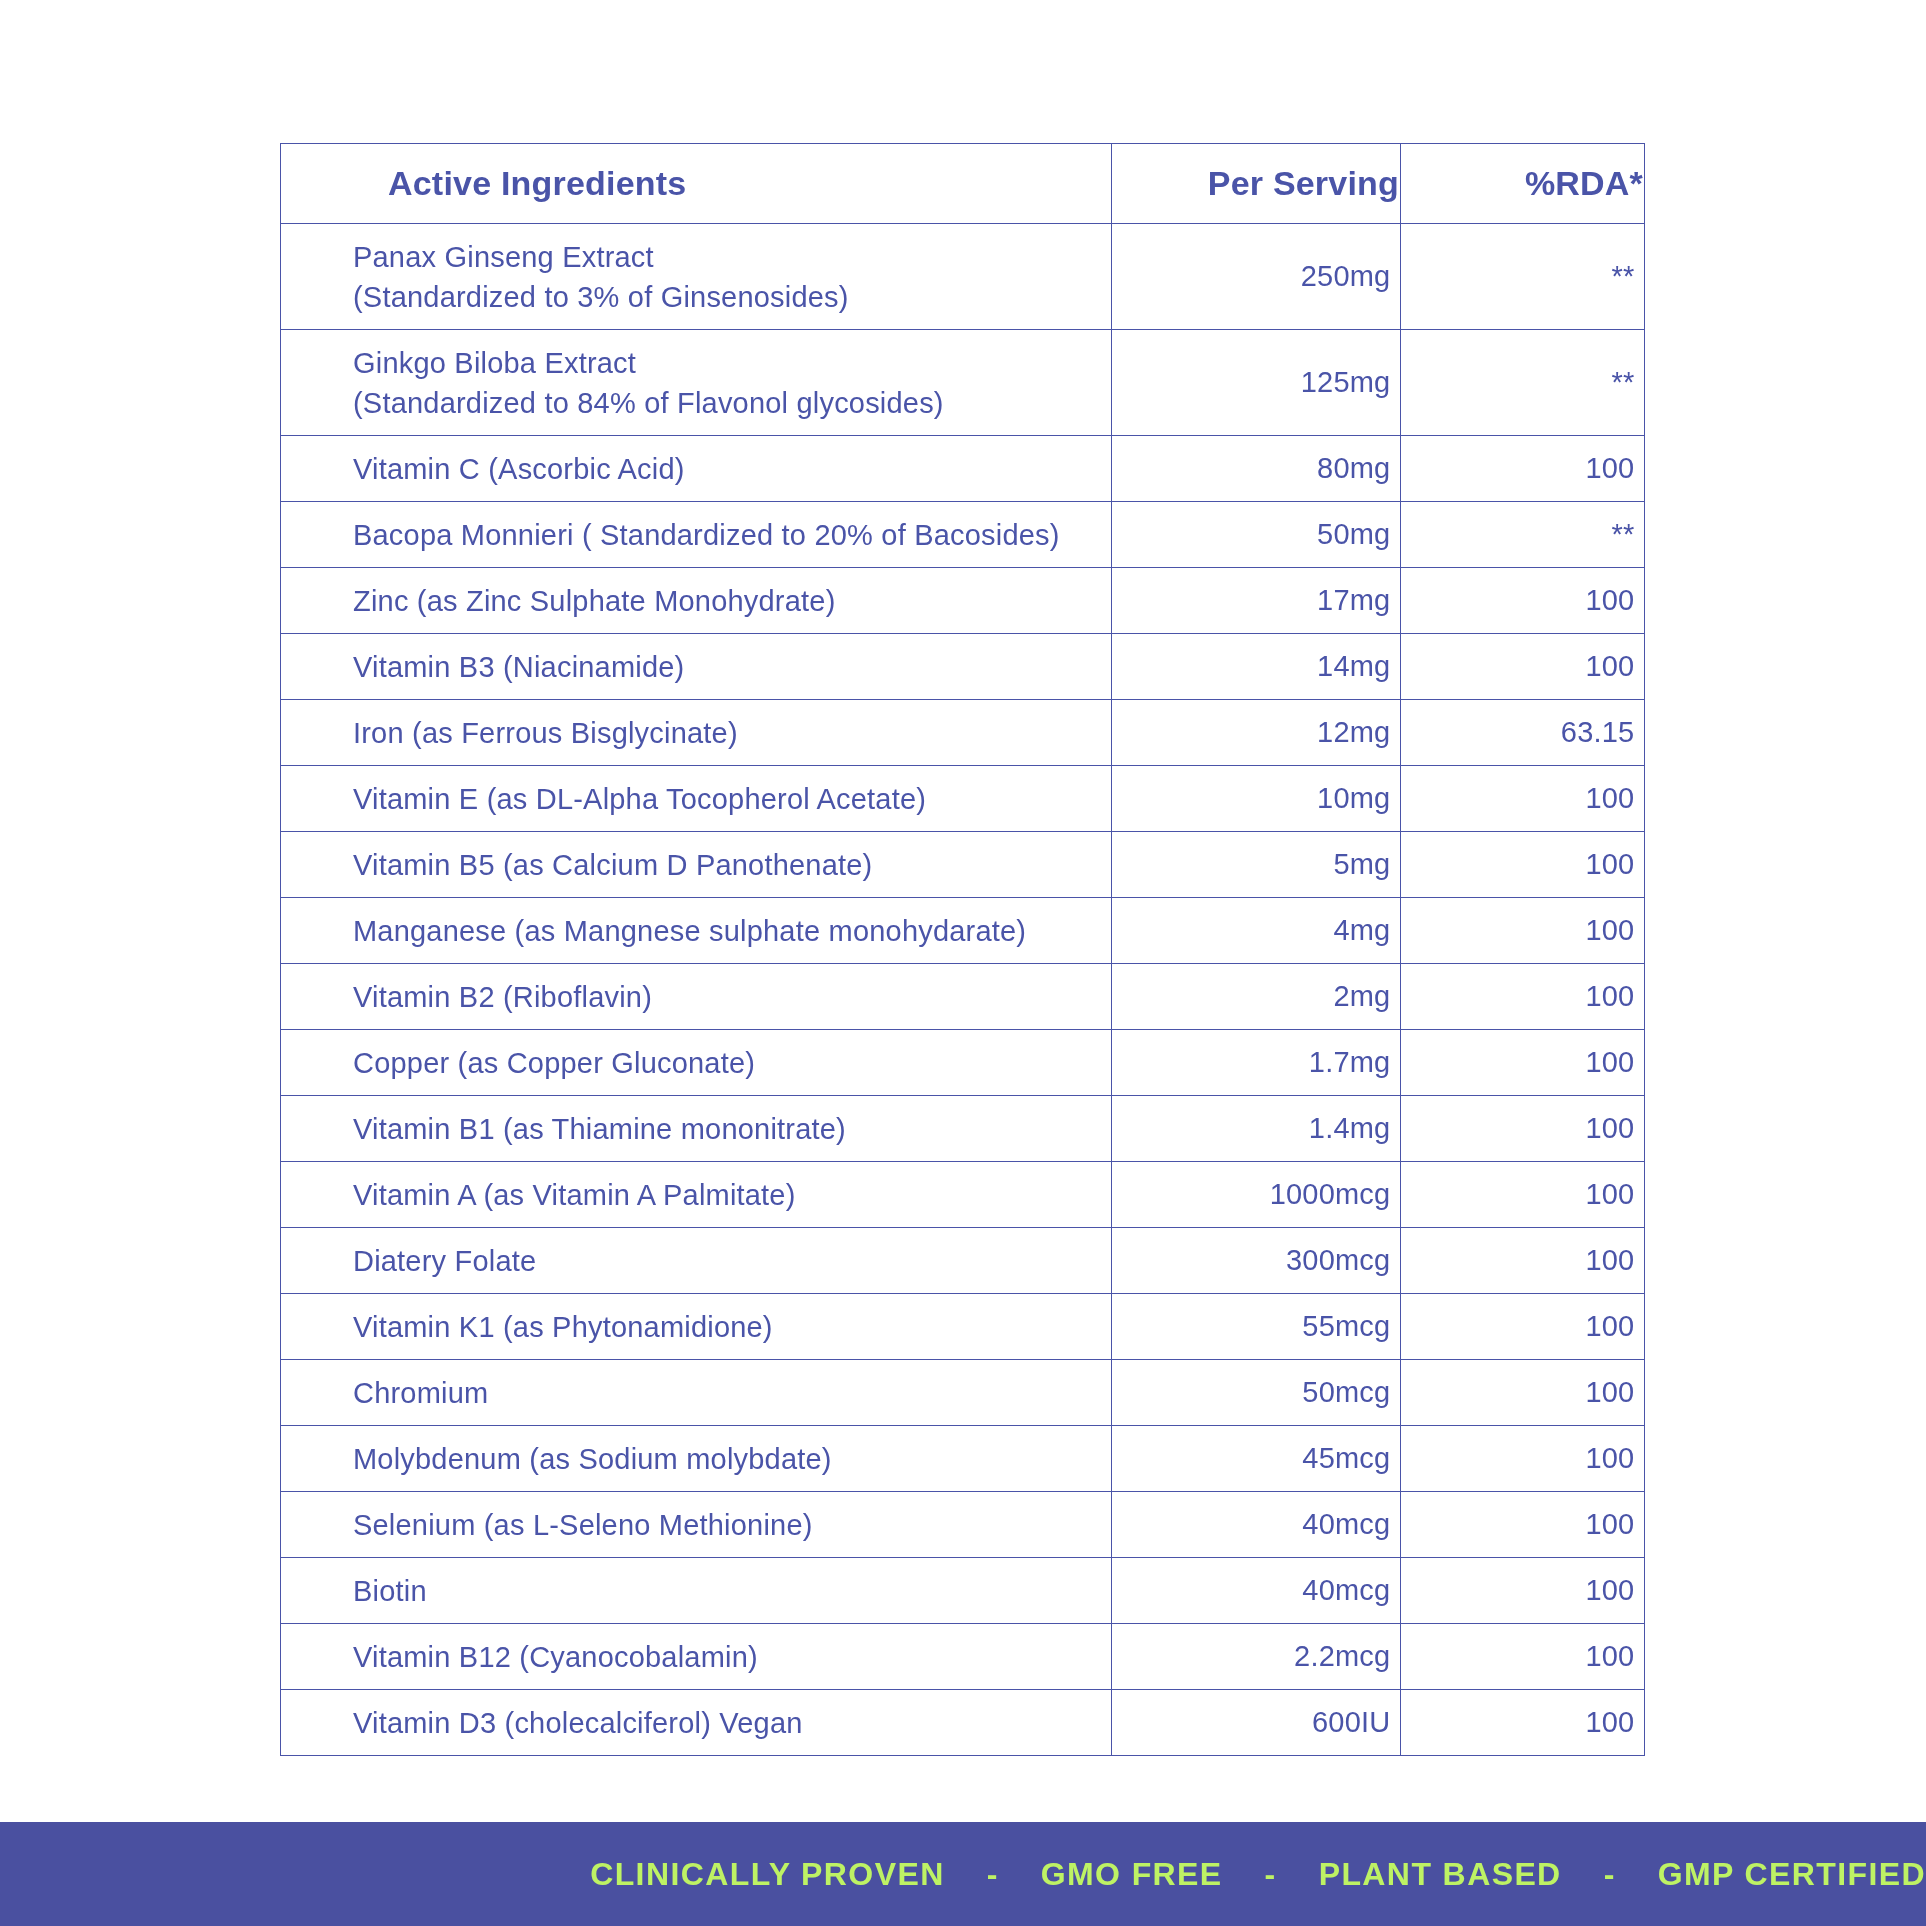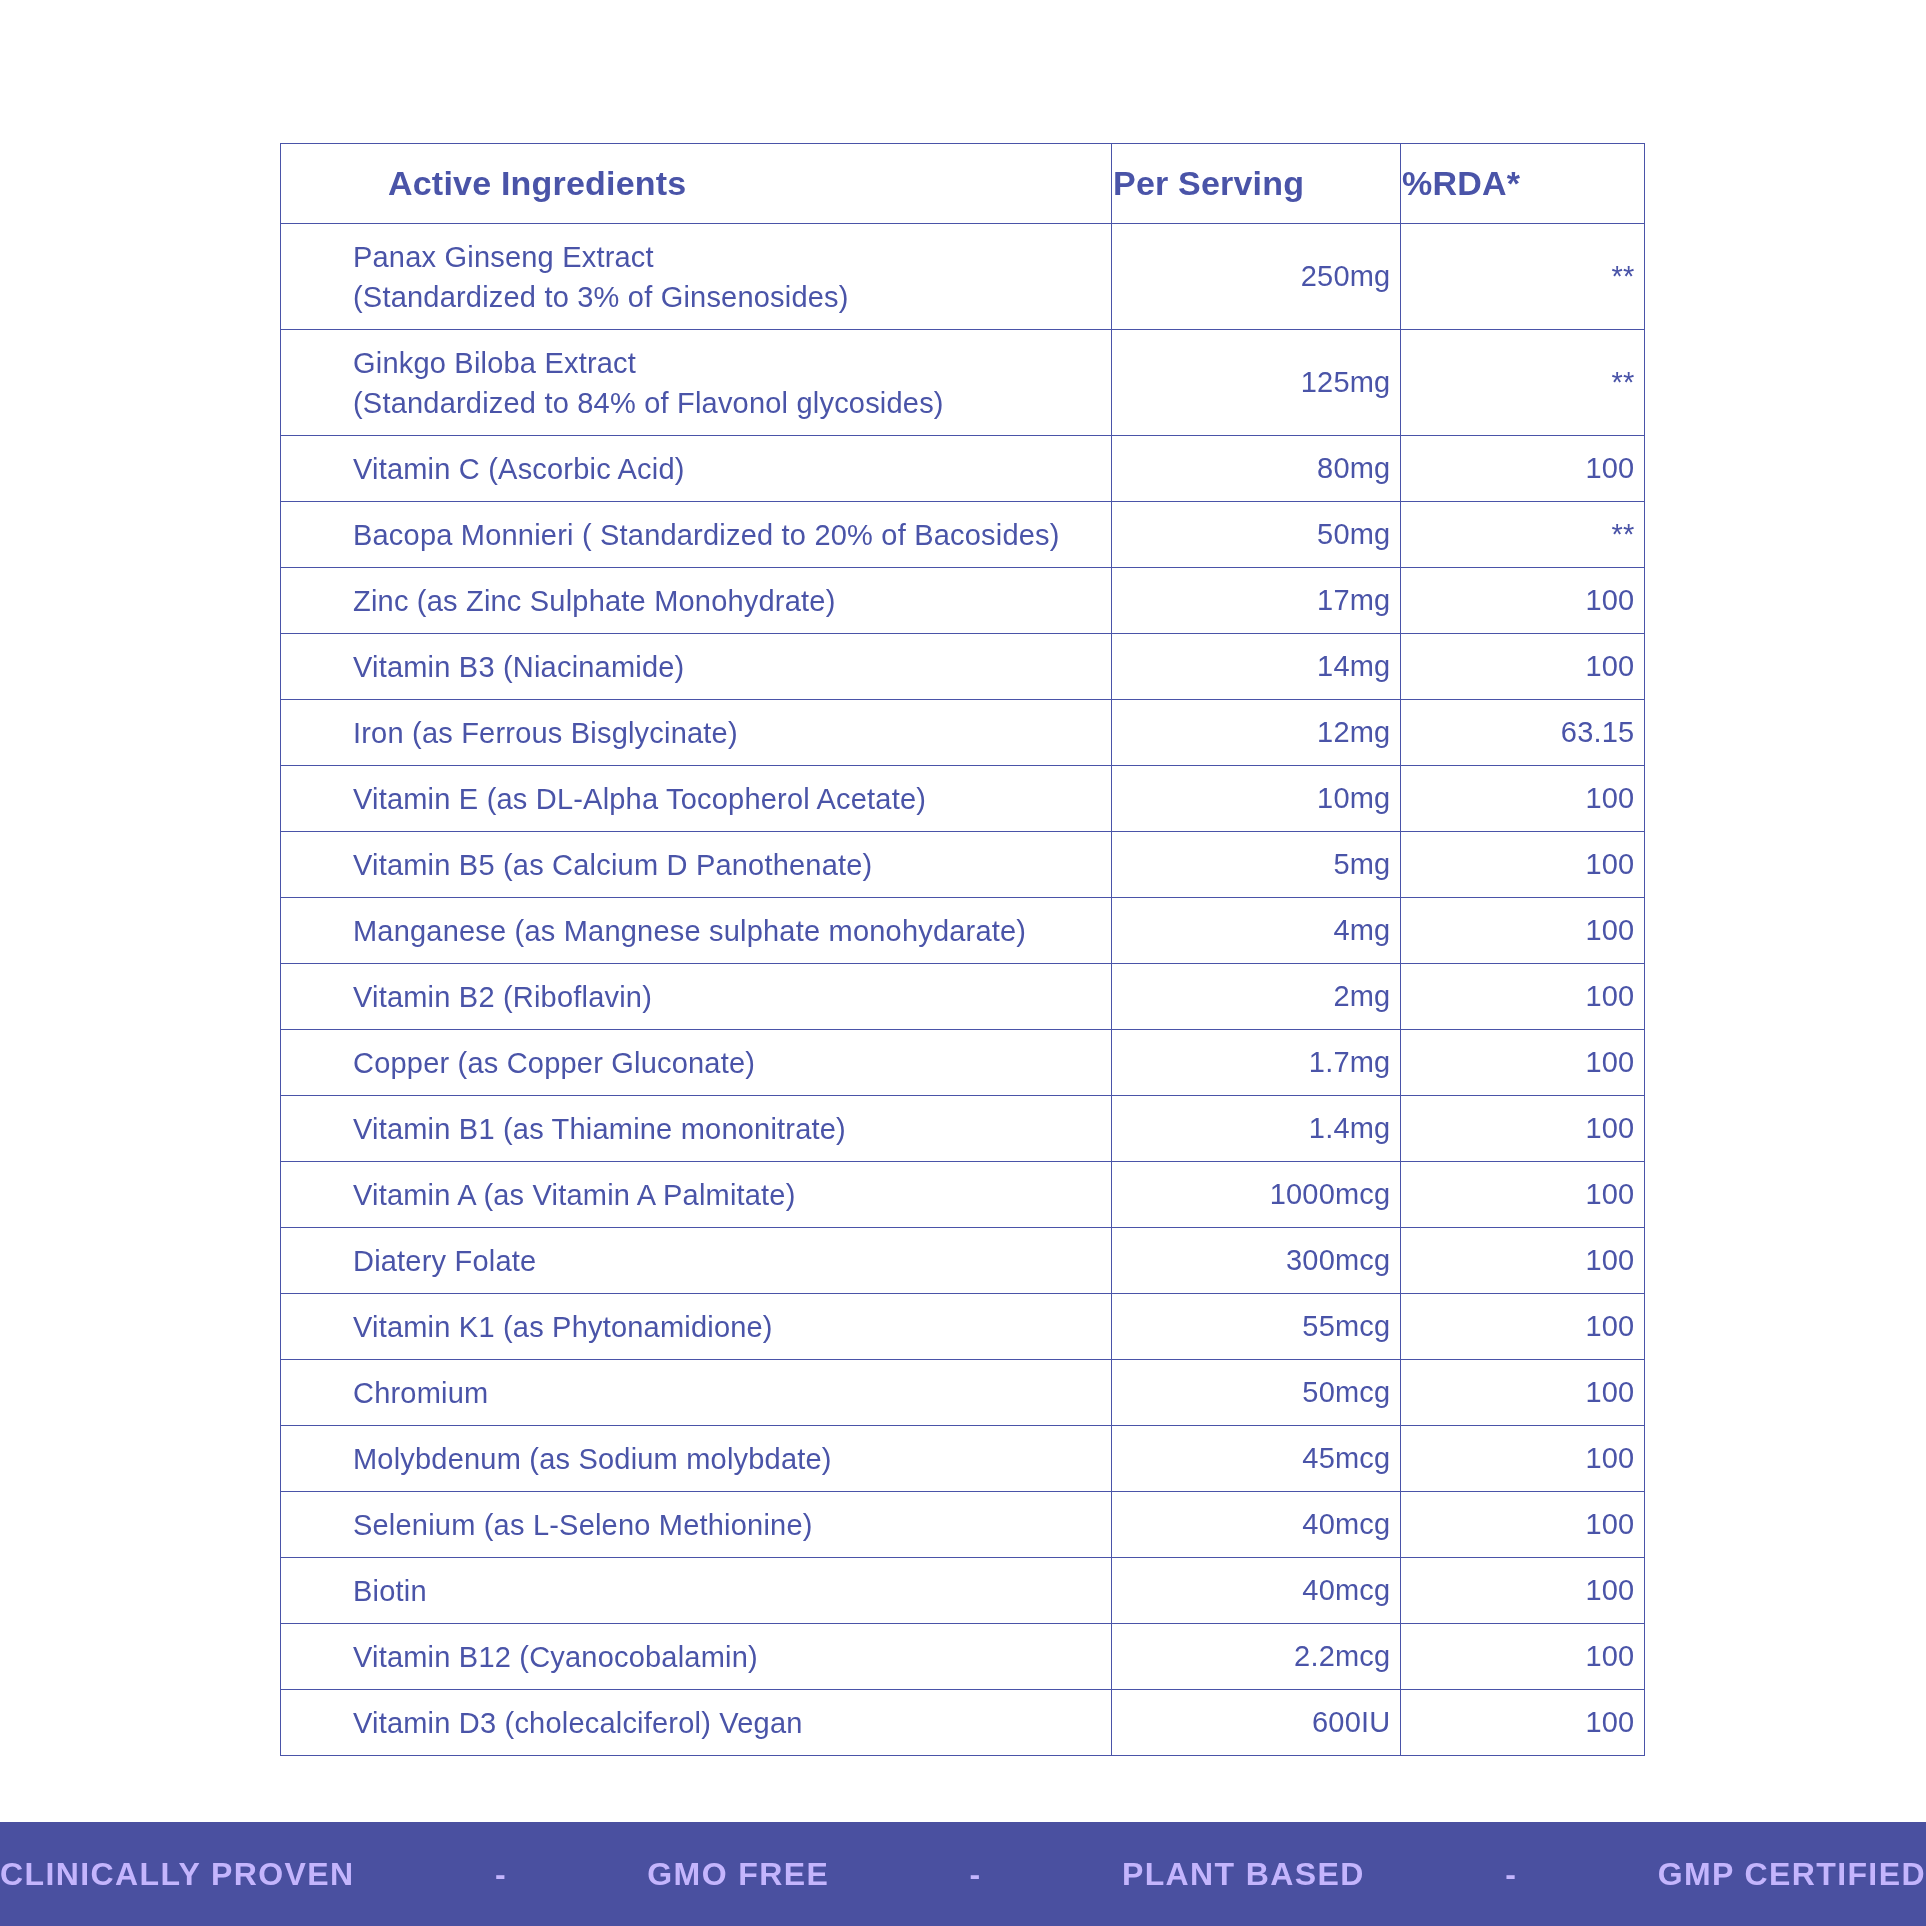--- a/index.html
+++ b/index.html
@@ -31,21 +31,21 @@
   th,td{
     border:1.9px solid var(--ink);
     color:var(--ink);
     vertical-align:middle;
     letter-spacing:0.2px;
   }
   thead th{
     height:80px;
     font-size:34px;
     font-weight:700;
-    text-align:left;
+    text-align:right;
   }
   th.c-ing{
     text-align:left;
     padding-left:107px;
   }
   tbody tr{ height:60px; }
   td{
     font-size:29px;
     font-weight:400;
     padding:12.5px 9.6px;
@@ -59,22 +59,22 @@
     text-align:right;
   }
   .detail{ display:block; }
   .footer-banner{
     position:absolute;
     left:0; top:1822px;
     width:1926px; height:104px;
     background:var(--banner);
     display:flex;
     align-items:center;
-    justify-content:space-between;
-    color:#c4b5fd;
+    justify-content:flex-end;
+    color:#bef264;
     font-size:32px;
     font-weight:700;
     letter-spacing:1.4px;
     white-space:nowrap;
   }
   .footer-sep{
     margin:0 42px;
     font-weight:700;
   }
 </style>

